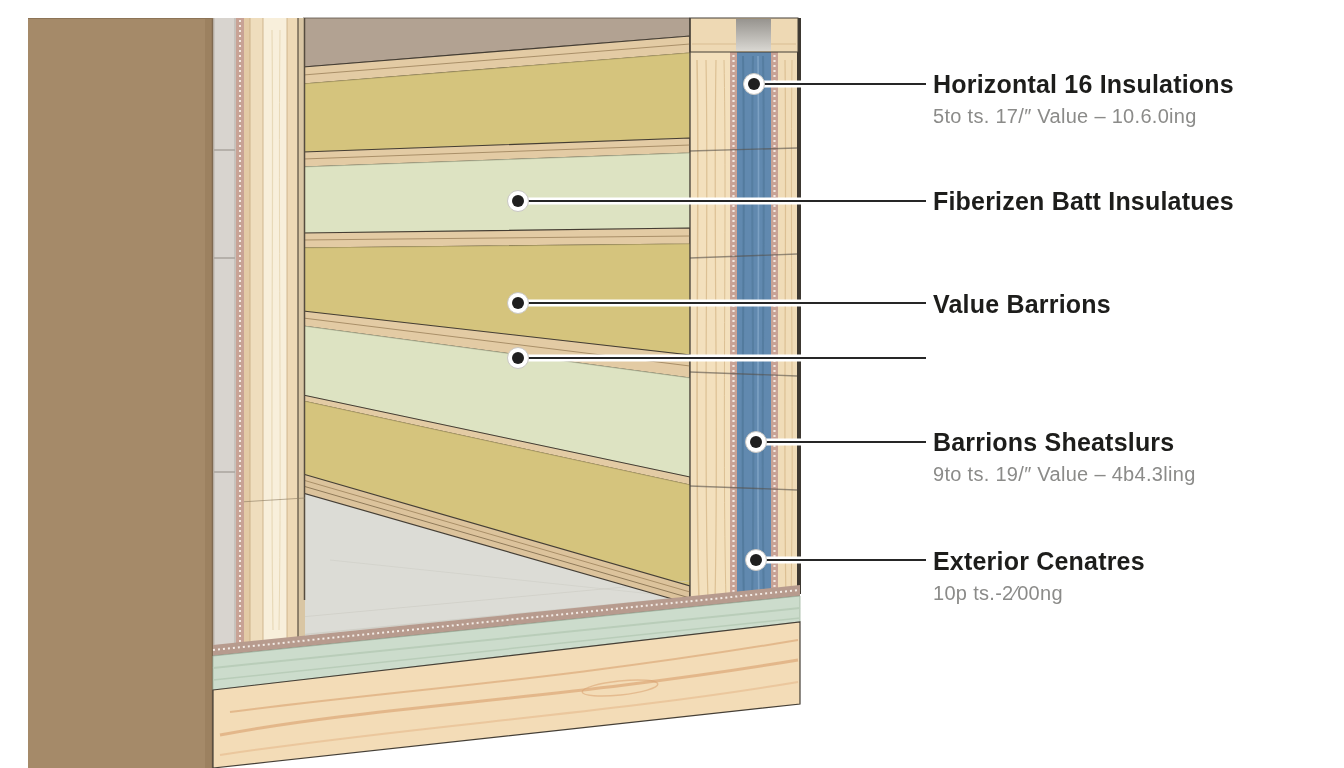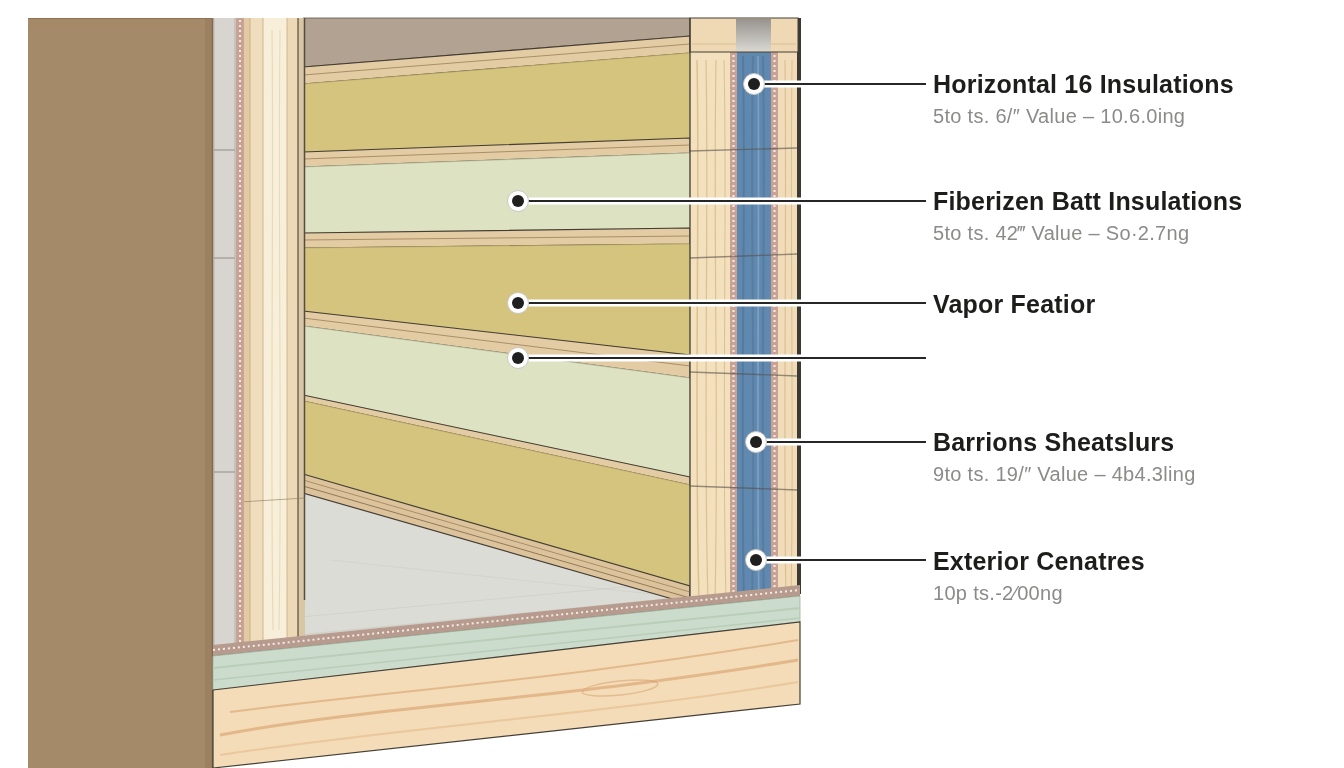--- a/index.html
+++ b/index.html
@@ -171,28 +171,27 @@
       <line x1="756" y1="560" x2="926" y2="560" stroke="#ffffff" stroke-width="7"></line>
       <line x1="756" y1="560" x2="926" y2="560" stroke="#262626" stroke-width="2.2"></line>
       <circle cx="756" cy="560" r="10.5" fill="#ffffff" stroke="#c9c7c3" stroke-width="1"></circle>
       <circle cx="756" cy="560" r="6" fill="#1f1f1f"></circle>
     </g>
   </g>
 </svg>
 
 <div class="callout" style="top:69px">
   <div class="title">Horizontal 16 Insulations</div>
-  <div class="sub">5to ts. 6/″ Value – 10.6.0ing</div>
+  <div class="sub">5to ts. 17/″ Value – 10.6.0ing</div>
 </div>
 <div class="callout" style="top:186px">
-  <div class="title">Fiberizen Batt Insulations</div>
-  <div class="sub">5to ts. 42‴ Value – So·2.7ng</div>
+  <div class="title">Fiberizen Batt Insulatues</div>
 </div>
 <div class="callout" style="top:289px">
-  <div class="title">Vapor Featior</div>
+  <div class="title">Value Barrions</div>
 
 </div>
 <div class="callout" style="top:427px">
   <div class="title">Barrions Sheatslurs</div>
   <div class="sub">9to ts. 19/″ Value – 4b4.3ling</div>
 </div>
 <div class="callout" style="top:546px">
   <div class="title">Exterior Cenatres</div>
   <div class="sub">10p ts.-2⁄00ng</div>
 </div>

